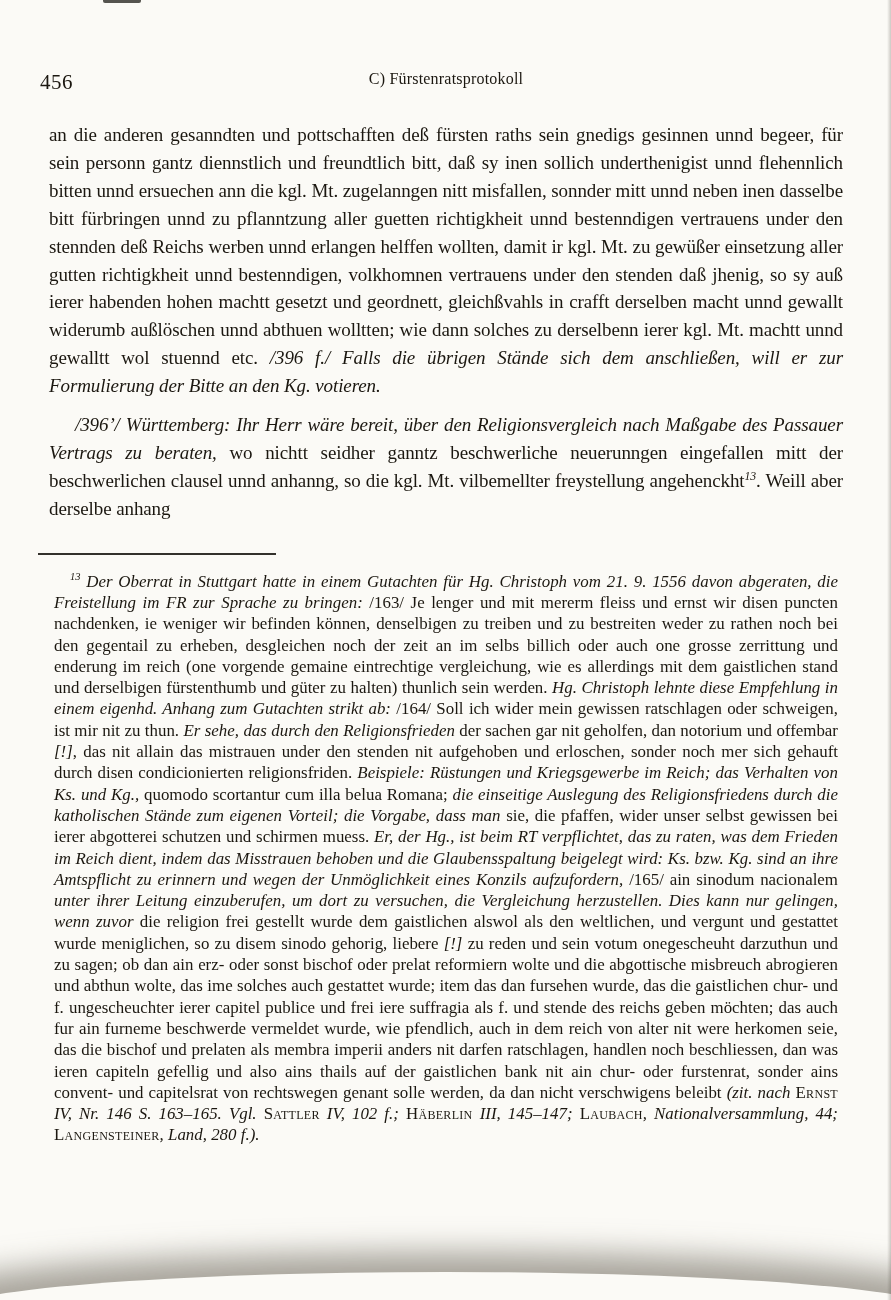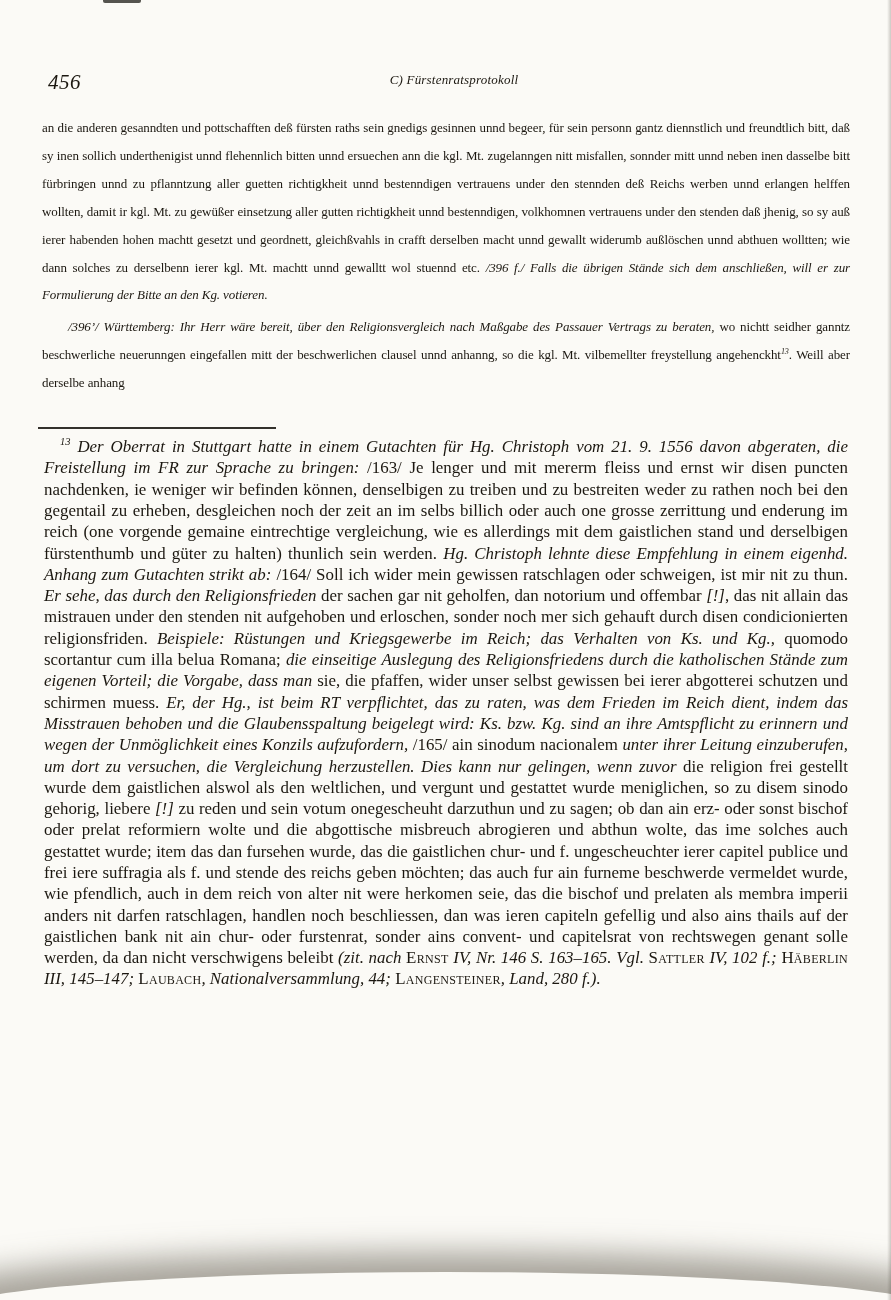--- a/index.html
+++ b/index.html
@@ -27,46 +27,46 @@
     width: 4px;
     background: linear-gradient(to right, rgba(60,55,45,0) 0%, rgba(60,55,45,.25) 100%);
   }
   .scan-shadow-bottom {
     position: absolute; left: -6%; bottom: -52px;
     width: 112%; height: 80px;
     border-radius: 50% 50% 0 0;
     box-shadow: 0 -24px 30px -4px rgba(100,94,82,.55);
   }
   .running-head {
-    position: absolute; top: 70px; left: 46px;
-    width: 816px; text-align: center; font-style: italic;
+    position: absolute; top: 70px; left: 38px;
+    width: 816px; text-align: center;
   }
   .page-num {
     position: absolute; left: 2px; top: 0;
     font-size: 21px; letter-spacing: .5px;
   }
-  .head-title { font-size: 13px; letter-spacing: .2px; }
+  .head-title { font-size: 16px; letter-spacing: .2px; }
   .content {
     position: absolute; top: 110px; left: 38px;
     width: 816px;
   }
   .para {
-    margin: 4px; text-align: justify;
-    font-size: 13px; line-height: 27.9px;
+    margin: 11px; text-align: justify;
+    font-size: 19px; line-height: 27.9px;
     letter-spacing: -0.1px;
   }
   .para-indent { text-indent: 26px; }
   .footnote-rule {
     width: 238px; height: 2px;
     margin-top: 30px;
     background: #33312c;
   }
   .footnote { margin-top: 7px; }
   .fn-para {
-    margin: 6px; text-align: justify;
+    margin: 16px; text-align: justify;
     font-size: 16.9px; line-height: 21.3px;
     text-indent: 16px;
   }
   .run-n { font-style: normal; }
   .run-i { font-style: italic; }
   .run-sc { font-variant: small-caps; letter-spacing: .3px; }
   sup.run-sup { font-size: 62%; line-height: 0; font-style: italic; }
 </style>
 </head>
 <body>

